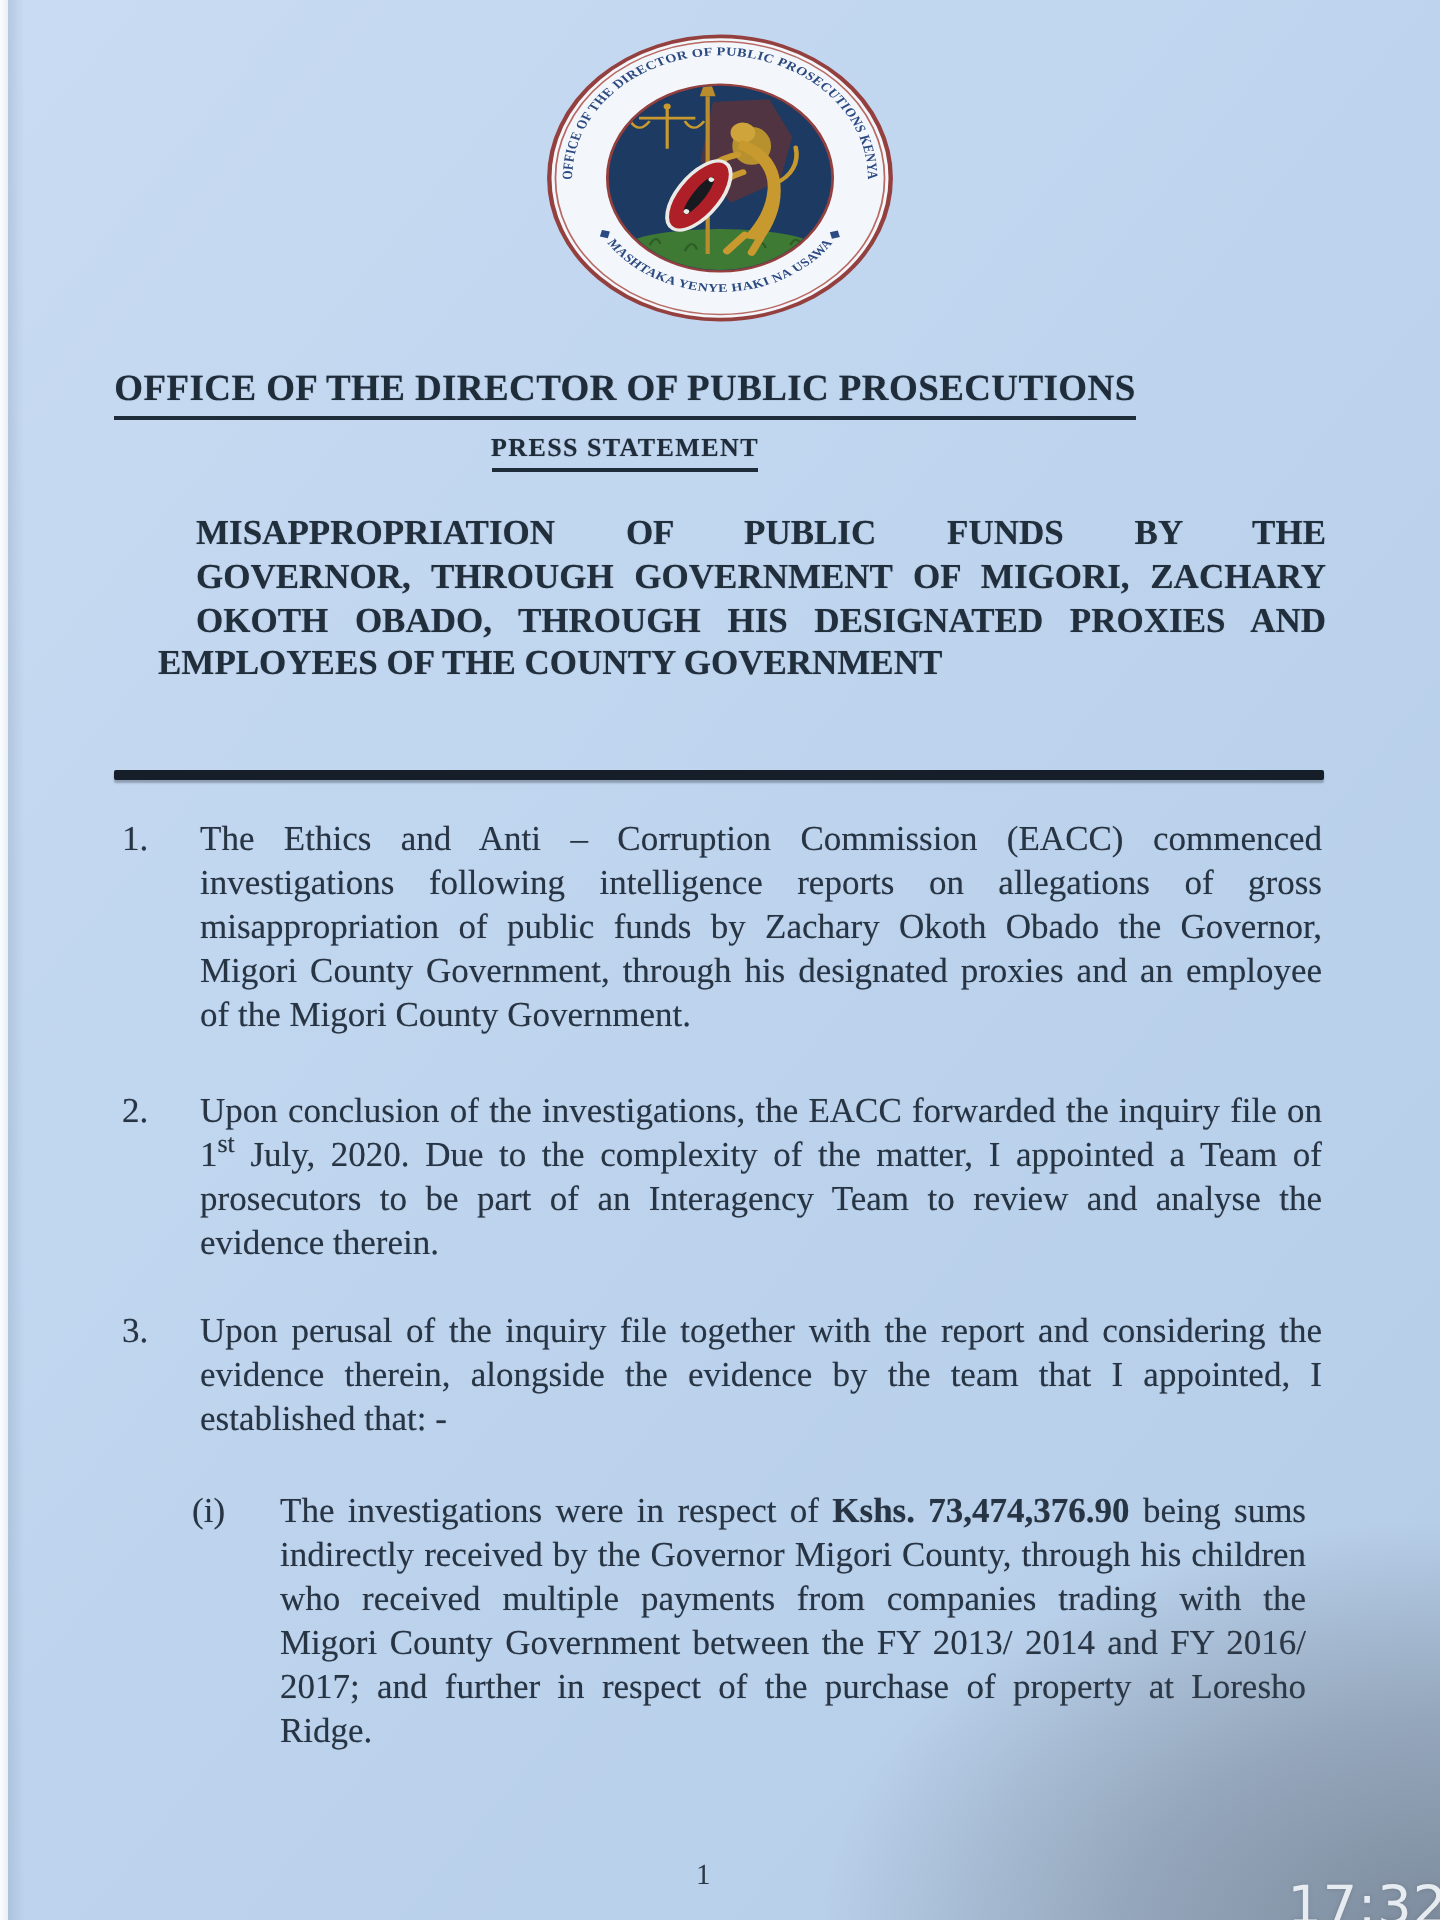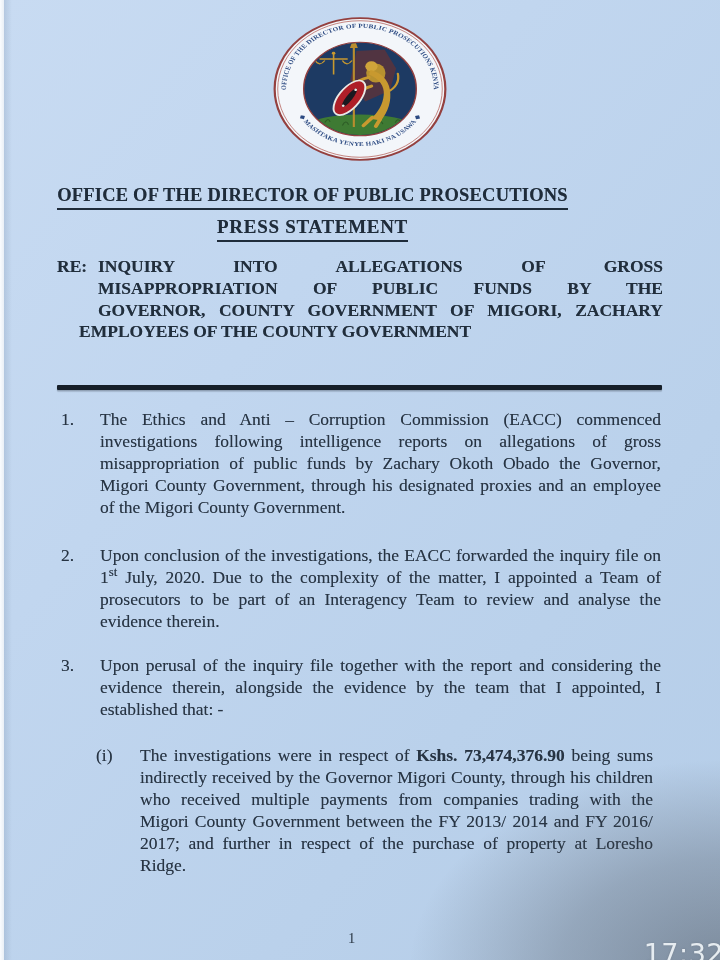--- a/index.html
+++ b/index.html
@@ -17,21 +17,21 @@
     background:linear-gradient(to right,#fafcfe,#e9eff6);}
   .left-edge-shade{position:absolute;left:4px;top:0;bottom:0;width:8px;
     background:linear-gradient(to right,rgba(125,146,172,.26),rgba(125,146,172,0));}
   .corner-shadow{position:absolute;right:0;bottom:0;width:360px;height:270px;pointer-events:none;
     background:radial-gradient(130% 115% at 102% 104%,
       rgba(70,76,84,.52) 0%, rgba(70,76,84,.30) 36%, rgba(70,76,84,0) 68%);}
   .logo{position:absolute;left:272px;top:16px;width:176px;height:146px;}
   .heading{position:absolute;left:0;width:625px;text-align:center;font-weight:bold;color:#1f2c3a;
     text-shadow:0 0 .5px rgba(31,44,58,.55);}
   .h-office{top:185px;font-size:18.5px;letter-spacing:.2px;}
-  .h-press{top:216px;font-size:19px;letter-spacing:.7px;}
+  .h-press{top:216px;font-size:13px;letter-spacing:.7px;}
   .heading .ul{display:inline-block;border-bottom:2.5px solid #1f2c3a;padding-bottom:1.5px;}
   .subject{position:absolute;left:57px;top:256px;width:606px;font-weight:bold;
     font-size:17.5px;line-height:21.8px;color:#212e3c;text-shadow:0 0 .5px rgba(33,46,60,.5);}
   .subject .first{display:flex;}
   .subject .re-label{flex:0 0 41px;}
   .subject .rest{flex:1 1 auto;text-align:justify;text-align-last:justify;}
   .subject .cont{margin-left:41px;text-align:justify;text-align-last:justify;}
   .subject .last{margin-left:22px;text-align:left;}
   .rule{position:absolute;left:57px;top:385px;width:605px;height:4.5px;background:#161f29;
     box-shadow:0 1.5px 1px rgba(22,31,41,.30);border-radius:1px;}
@@ -111,26 +111,23 @@
   </svg>
 
   <div class="heading h-office">
     <span class="ul">OFFICE OF THE DIRECTOR OF PUBLIC PROSECUTIONS</span>
   </div>
   <div class="heading h-press">
     <span class="ul">PRESS STATEMENT</span>
   </div>
 
   <div class="subject">
-    <div class="first">
-      <span class="re-label">RE:</span>
-      <span class="rest">INQUIRY INTO ALLEGATIONS OF GROSS</span>
-    </div>
     <div class="cont">MISAPPROPRIATION OF PUBLIC FUNDS BY THE</div>
-    <div class="cont">GOVERNOR, COUNTY GOVERNMENT OF MIGORI, ZACHARY</div>
+    <div class="cont">GOVERNOR, THROUGH GOVERNMENT OF MIGORI, ZACHARY</div>
+    <div class="cont">OKOTH OBADO, THROUGH HIS DESIGNATED PROXIES AND</div>
     <div class="last">EMPLOYEES OF THE COUNTY GOVERNMENT</div>
   </div>
 
   <div class="rule"></div>
 
   <div class="para" id="para-1">
     <span class="num">1.</span>
     <span class="ptxt">The Ethics and Anti – Corruption Commission (EACC) commenced investigations following intelligence reports on allegations of gross misappropriation of public funds by Zachary Okoth Obado the Governor, Migori County Government, through his designated proxies and an employee of the Migori County Government.</span>
   </div>
 

